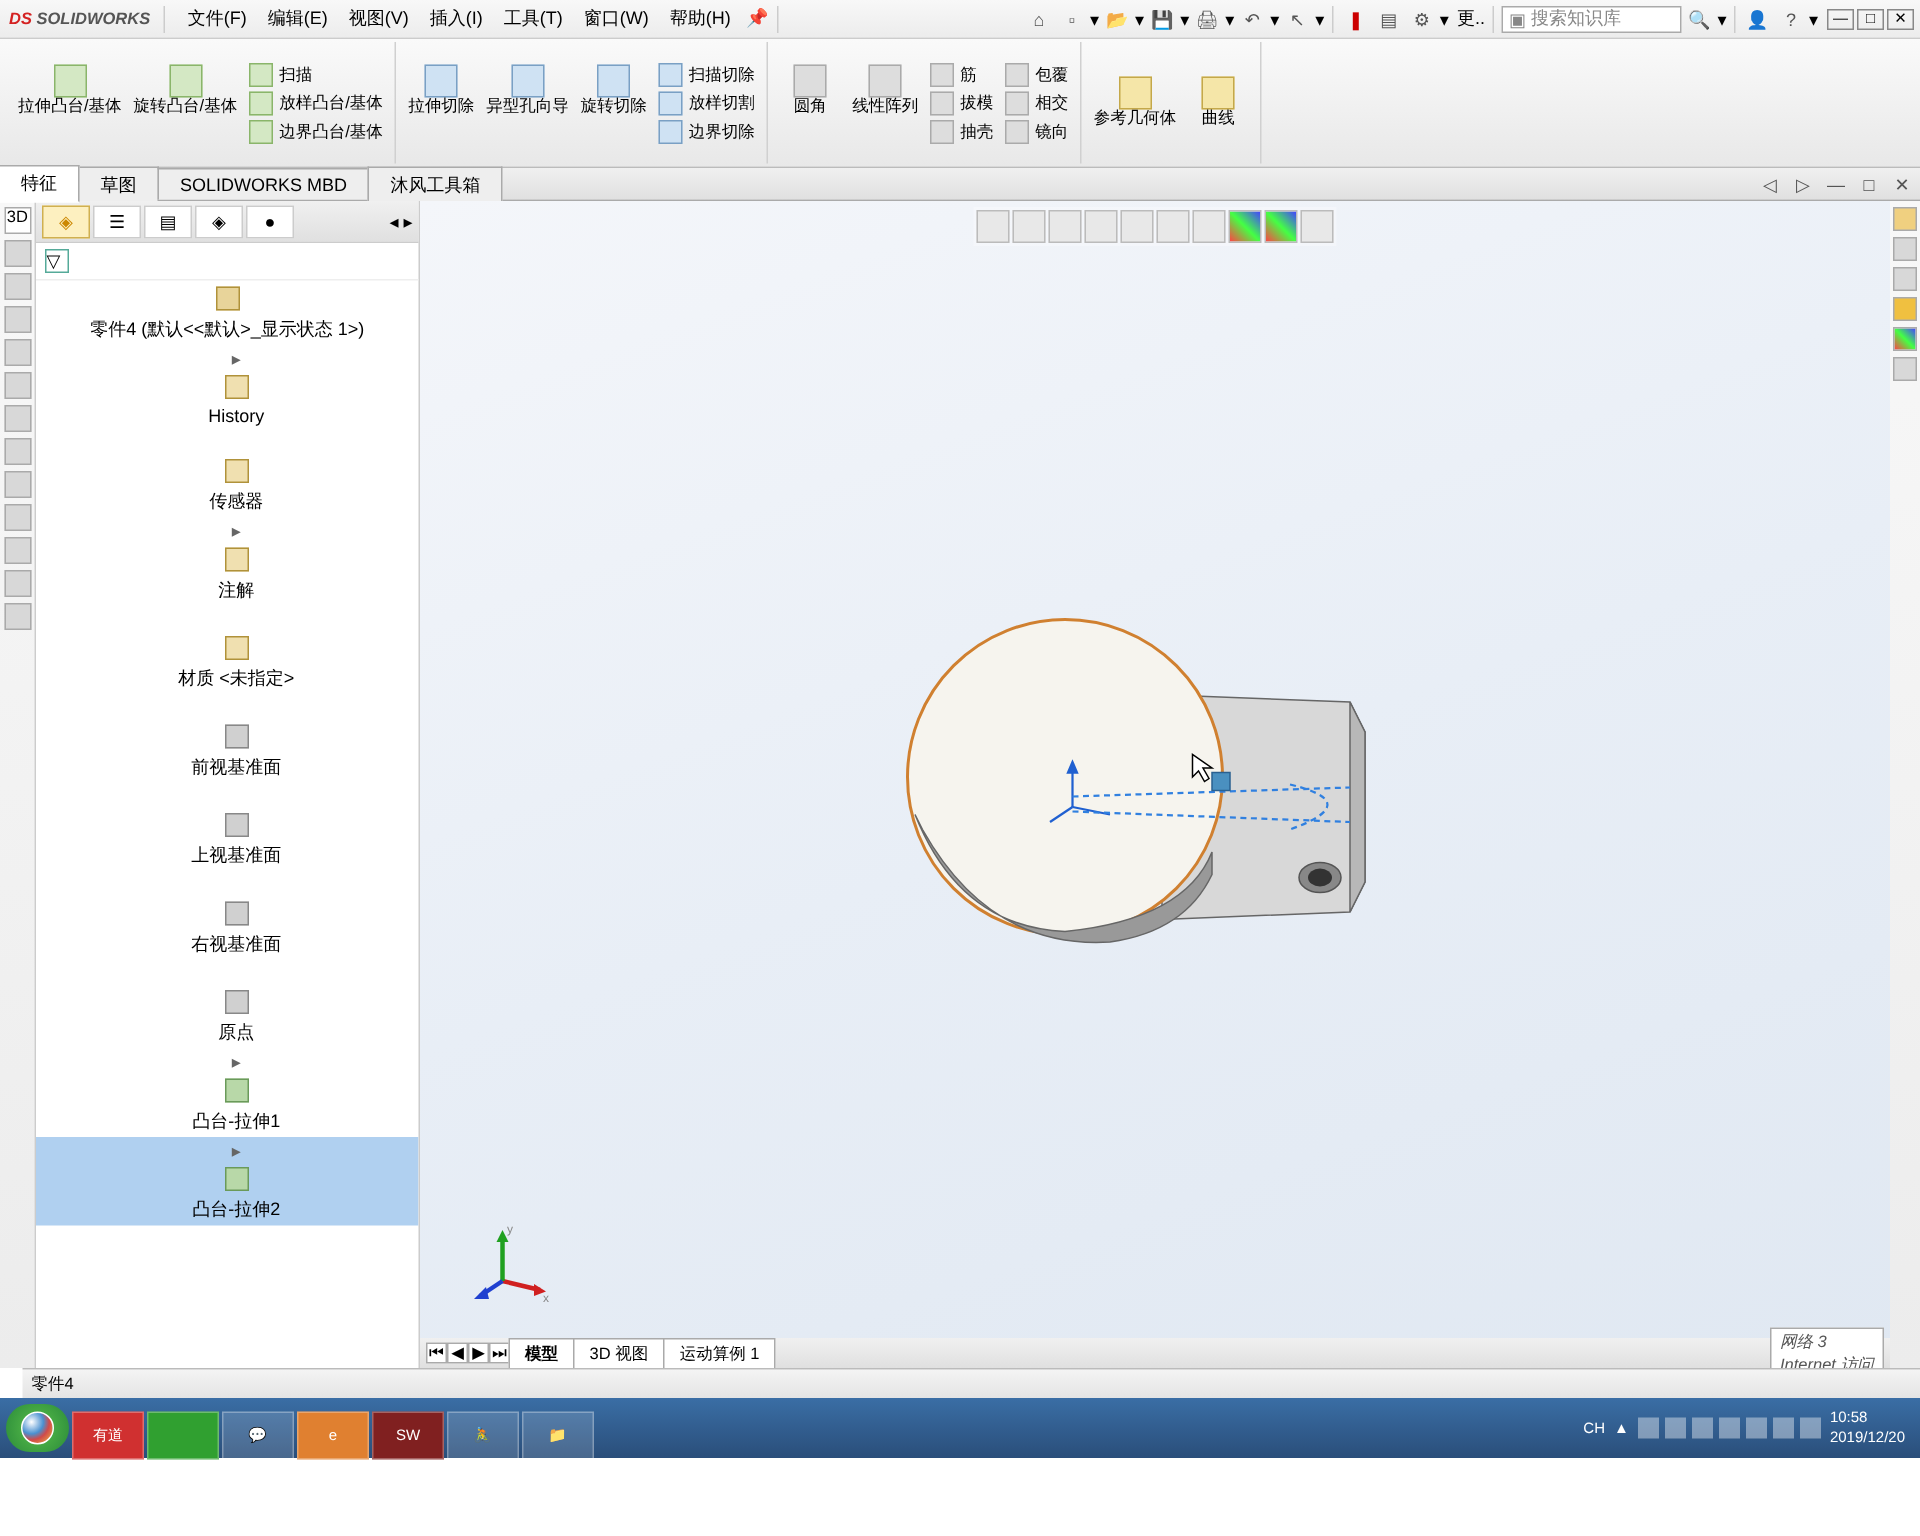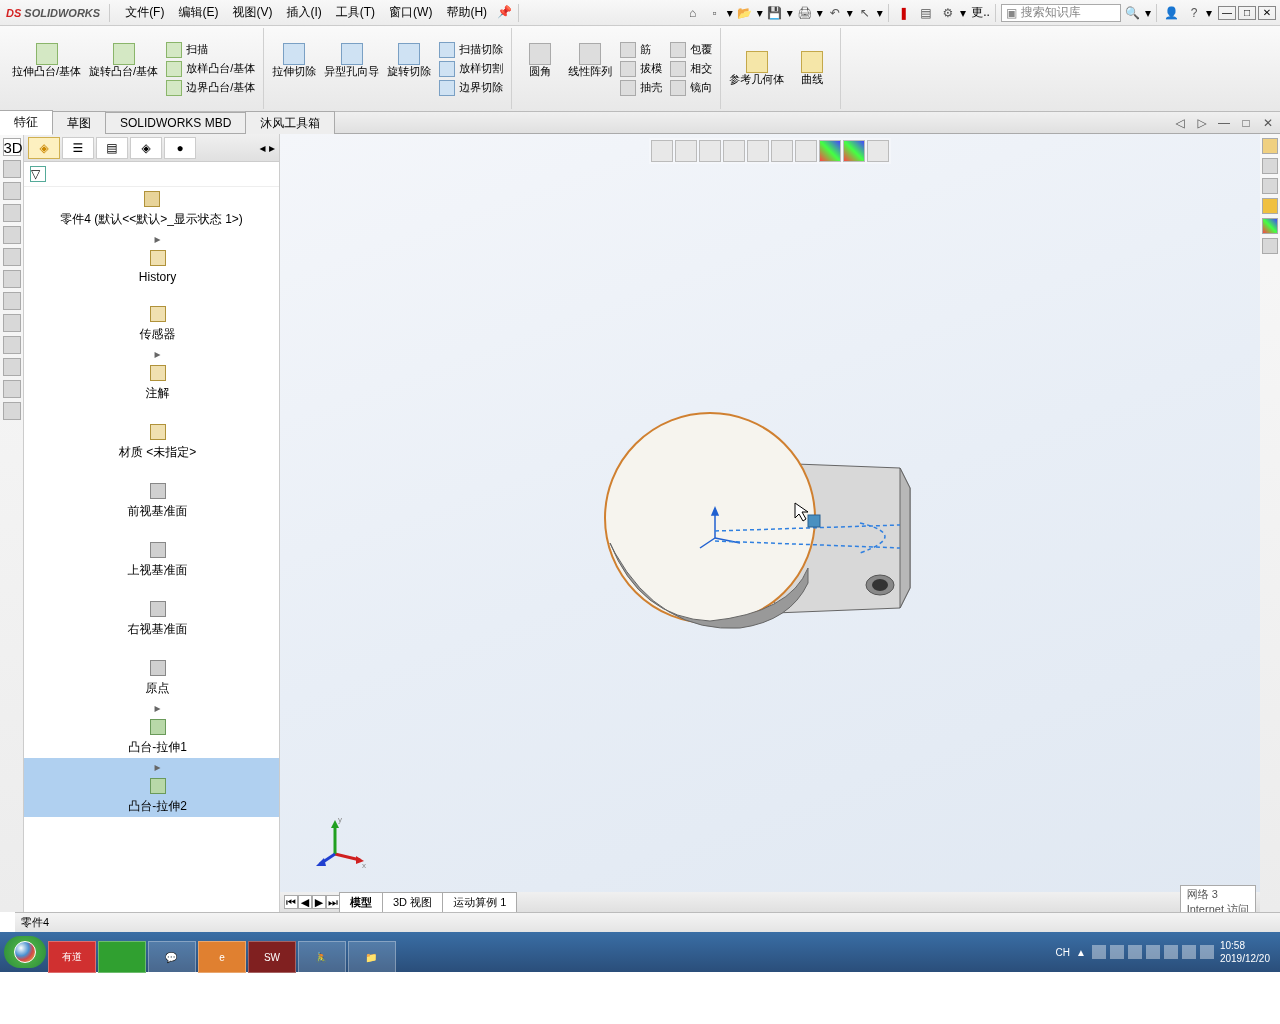--- a/index.html
+++ b/index.html
@@ -77,21 +77,21 @@
 
 .bottom-tabs { position: absolute; bottom: 0; left: 0; right: 0; height: 20px; background: linear-gradient(#f0f0f0, #e0e0e0); display: flex; align-items: center; font-size: 11px; }
 .bt-nav { display: flex; gap: 0; margin-left: 4px; }
 .bt-nav span { width: 14px; height: 14px; border: 1px solid #aaa; background: #fff; text-align: center; line-height: 12px; }
 .bt-tab { padding: 2px 10px; border: 1px solid #aaa; background: #fff; margin-left: -1px; }
 .bt-tab.active { background: #fff; font-weight: bold; }
 
 
 .statusbar { height: 20px; background: linear-gradient(#f4f4f4, #e4e4e4); border-top: 1px solid #bbb; display: flex; align-items: center; padding: 0 6px; font-size: 11px; margin-left: 15px; }
 .statusbar .right { margin-left: auto; display: flex; align-items: center; gap: 8px; }
-.network-box { border: 1px solid #aaa; padding: 1px 6px; background: #fff; color: #555; }
+.network-box { border: 1px solid #aaa; padding: 1px 6px; background: #fff; font-style: italic; color: #555; }
 
 
 .taskbar { height: 40px; background: linear-gradient(#3a6ea5, #2a4e7a); display: flex; align-items: center; padding: 0 4px; gap: 2px; }
 .start-btn { width: 42px; height: 32px; background: radial-gradient(circle, #5ac04a, #2a8a3a); border-radius: 16px; display: flex; align-items: center; justify-content: center; }
 .start-orb { width: 22px; height: 22px; background: radial-gradient(circle at 30% 30%, #fff, #4a90d0 40%, #d04a4a 60%, #f0c040); border-radius: 50%; border: 1px solid #fff; }
 .task-item { width: 48px; height: 32px; background: rgba(255,255,255,0.15); border: 1px solid rgba(255,255,255,0.3); display: flex; align-items: center; justify-content: center; font-size: 10px; color: #fff; margin-top: 10px; }
 .task-item.red { background: #d03030; }
 .task-item.green { background: #30a030; }
 .task-item.orange { background: #e08030; }
 .tray { margin-left: auto; display: flex; align-items: center; gap: 6px; color: #fff; font-size: 10px; padding-right: 6px; }
@@ -270,21 +270,21 @@
     <span class="tb-icon">◁</span>
     <span class="tb-icon">▷</span>
     <span class="tb-icon">—</span>
     <span class="tb-icon">□</span>
     <span class="tb-icon">✕</span>
   </div>
 </div>
 
 <div class="main">
   <div class="left-strip">
-    <div class="strip-icon" style="background:#fff;font-size:15px;text-align:center">3D</div>
+    <div class="strip-icon" style="background:#fff;font-size:11px;text-align:center">3D</div>
     <div class="strip-icon"></div>
     <div class="strip-icon"></div>
     <div class="strip-icon"></div>
     <div class="strip-icon"></div>
     <div class="strip-icon"></div>
     <div class="strip-icon"></div>
     <div class="strip-icon"></div>
     <div class="strip-icon"></div>
     <div class="strip-icon"></div>
     <div class="strip-icon"></div>

